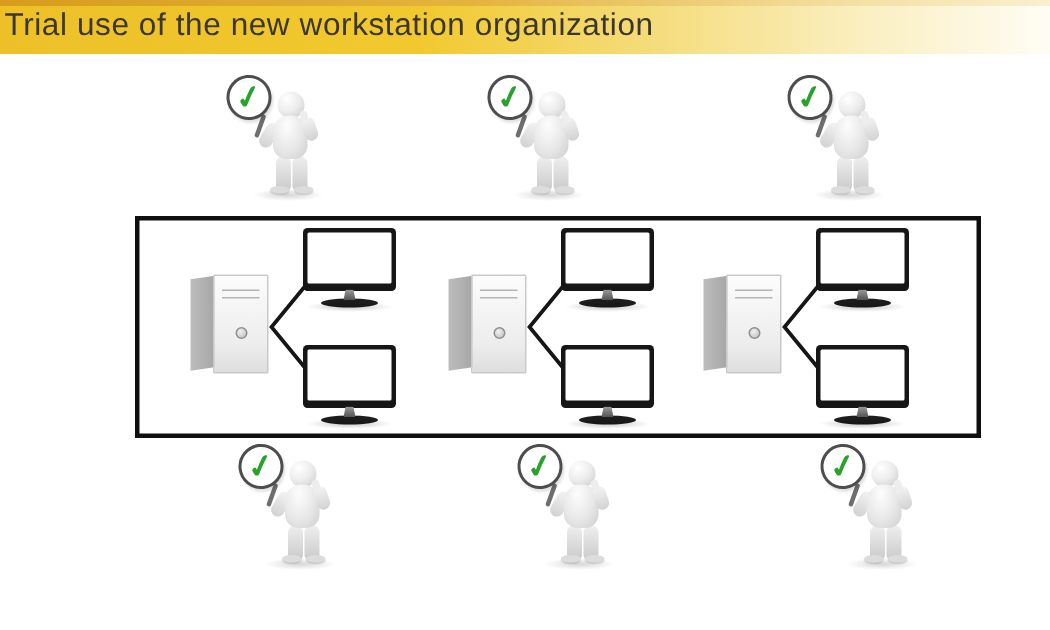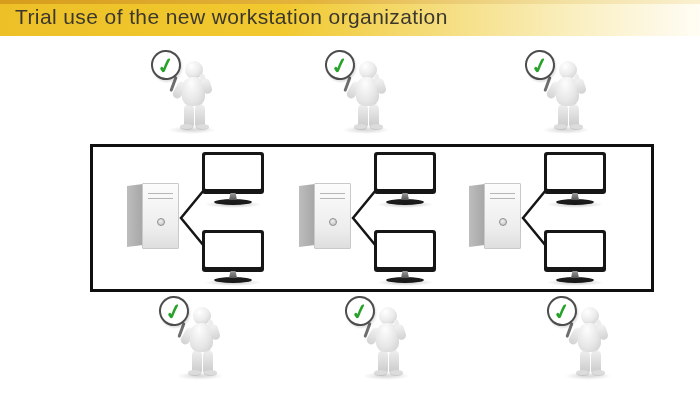--- a/index.html
+++ b/index.html
@@ -11,21 +11,21 @@
   .title-bar {
     position:absolute; left:0; top:0; width:700px; height:36px;
     background:linear-gradient(90deg,#edc028 0%,#f1c92f 40%,#f5dd7e 63%,#faefc0 82%,#fefaec 97%,#fffdf4 100%);
   }
   .title-accent {
     position:absolute; left:0; top:0; width:100%; height:4px;
     background:linear-gradient(90deg,#d79c1b 0%,#e3b43c 45%,#f0d econ 0%,#f2dfa0 80%,#faf0d0 100%);
     background:linear-gradient(90deg,#d79c1b 0%,#e3b43c 45%,#f2dfa0 80%,#faf0d0 100%);
   }
   .title-bar h1 {
-    position:absolute; left:15px; top:5px; font-size:21px; font-weight:400;
+    position:absolute; left:3px; top:5px; font-size:21px; font-weight:400;
     color:#3b372e; letter-spacing:0.4px; white-space:nowrap;
   }
 
   
   .person { position:absolute; width:78px; height:86px; }
   .pos-t1{left:150px;top:50px} .pos-t2{left:324px;top:50px} .pos-t3{left:524px;top:50px}
   .pos-b1{left:158px;top:296px} .pos-b2{left:344px;top:296px} .pos-b3{left:546px;top:296px}
 
   .gshadow { position:absolute; left:18px; top:76px; width:48px; height:8px; border-radius:50%;
     background:radial-gradient(ellipse at center, rgba(0,0,0,0.16) 0%, rgba(0,0,0,0) 70%); }

